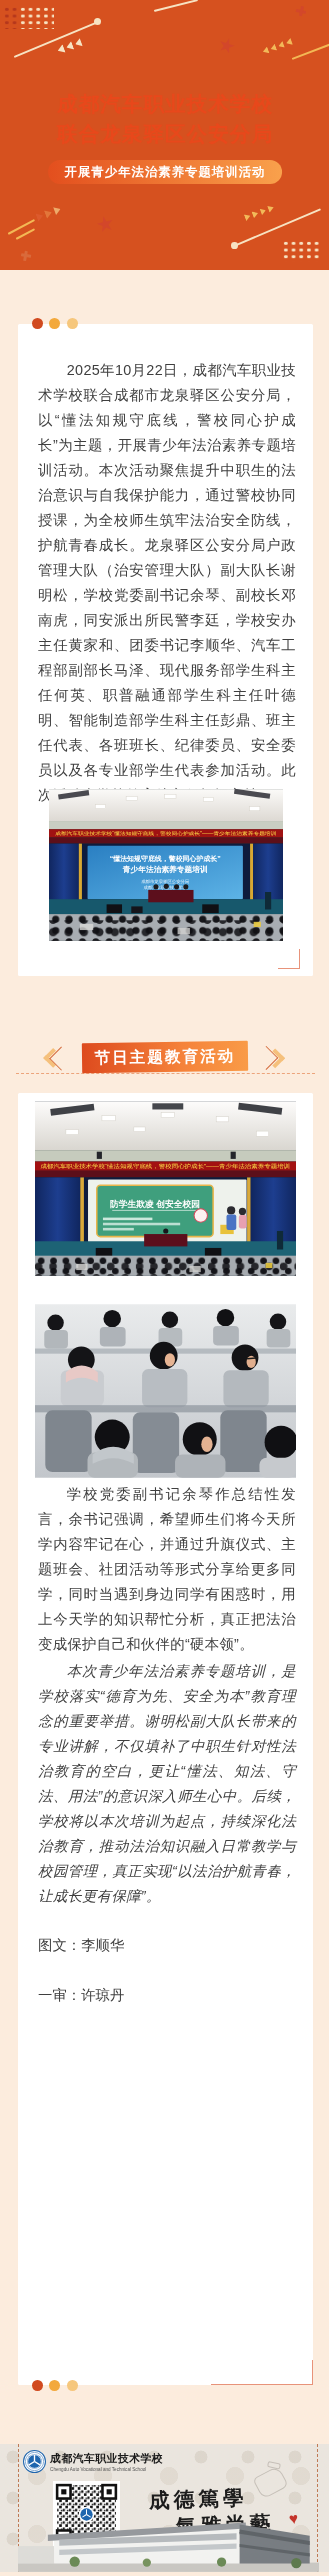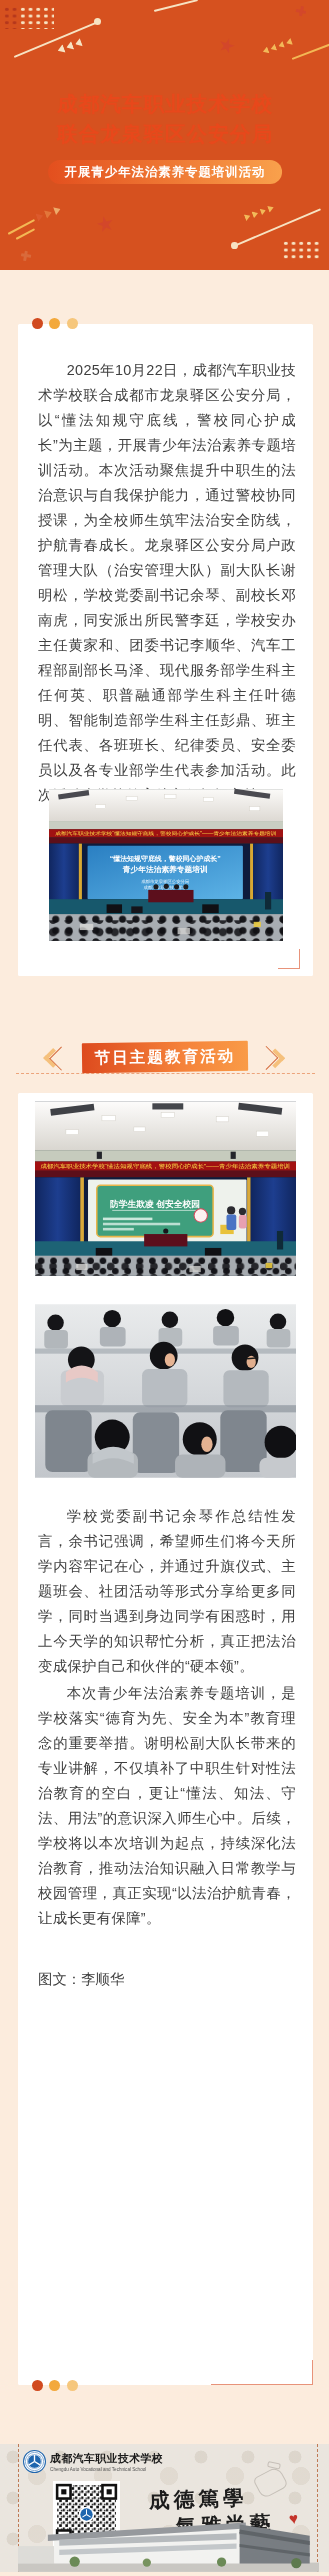--- a/index.html
+++ b/index.html
@@ -48,21 +48,21 @@
   .dots3{position:absolute;left:14px;display:flex;gap:6.7px;}
   .dots3 span{width:10.8px;height:10.8px;border-radius:50%;display:block;}
   .d1{background:#d14a1f;} .d2{background:#f3a93c;} .d3{background:#f6c77c;}
   .bracket{position:absolute;border-right:1.5px solid #e8937a;border-bottom:1.5px solid #e8937a;}
   .para{font-size:14.4px;line-height:25px;color:#3f3f3f;text-align:justify;text-indent:2em;
     margin:0;letter-spacing:0.3px;}
   .card1 .para{position:absolute;left:20px;top:343px;width:258px;top:34px;}
   .photo{position:absolute;display:block;}
   .flow{position:absolute;left:20px;top:203px;width:258px;}
   .flow .para{position:static;}
-  .credits{margin-top:36px;font-size:14.4px;line-height:25px;color:#3f3f3f;}
+  .credits{margin-top:24px;font-size:14.4px;line-height:25px;color:#3f3f3f;}
   .credits div{white-space:nowrap;}
 
   
   .num01{position:absolute;top:1008px;left:0;width:330px;text-align:center;
     font-size:32px;font-weight:800;letter-spacing:2.1px;color:#fff;
     -webkit-text-stroke:1.3px #dd5a2c;text-stroke:1.3px #dd5a2c;}
   .ribbon{position:absolute;top:1042px;left:50%;transform:translateX(-50%) rotate(-.8deg);
     width:166px;height:30px;line-height:30px;text-align:center;border-radius:1px;
     background:linear-gradient(93deg,#dd4a1e,#f5823a 60%,#f99b47);
     color:#fff;font-size:15.5px;font-weight:700;letter-spacing:2.1px;}
@@ -356,25 +356,26 @@
         <circle cx="150" cy="258" r="34" fill="#101013"></circle>
         <rect x="102" y="288" width="98" height="49" rx="14" fill="#b4b9bd"></rect>
         <circle cx="320" cy="262" r="33" fill="#111114"></circle>
         <ellipse cx="334" cy="272" rx="11" ry="15" fill="#e3b292"></ellipse>
         <rect x="272" y="292" width="98" height="45" rx="14" fill="#aeb3b8"></rect>
         <circle cx="478" cy="268" r="32" fill="#101013"></circle>
         <rect x="436" y="298" width="71" height="39" rx="14" fill="#c6c9cd"></rect>
         <path d="M112 292 q40 -30 80 0 l0 18 q-40 -22 -80 0 z" fill="#c2c7cb"></path>
       </svg>
 
-      <p class="para" style="margin-top:26px;">学校党委副书记余琴作总结性发言，余书记强调，希望师生们将今天所学内容牢记在心，并通过升旗仪式、主题班会、社团活动等形式分享给更多同学，同时当遇到身边同学有困惑时，用上今天学的知识帮忙分析，真正把法治变成保护自己和伙伴的“硬本领”。</p>
-      <p class="para" style="margin-top:2.1px;">本次青少年法治素养专题培训，是学校落实“德育为先、安全为本”教育理念的重要举措。谢明松副大队长带来的专业讲解，不仅填补了中职生针对性法治教育的空白，更让“懂法、知法、守法、用法”的意识深入师生心中。后续，学校将以本次培训为起点，持续深化法治教育，推动法治知识融入日常教学与校园管理，真正实现“以法治护航青春，让成长更有保障”。</p>
+      <p class="para" style="margin-top:4px;">学校党委副书记余琴作总结性发言，余书记强调，希望师生们将今天所学内容牢记在心，并通过升旗仪式、主题班会、社团活动等形式分享给更多同学，同时当遇到身边同学有困惑时，用上今天学的知识帮忙分析，真正把法治变成保护自己和伙伴的“硬本领”。</p>
+      <p class="para" style="margin-top:2.1px;font-style:italic;">本次青少年法治素养专题培训，是学校落实“德育为先、安全为本”教育理念的重要举措。谢明松副大队长带来的专业讲解，不仅填补了中职生针对性法治教育的空白，更让“懂法、知法、守法、用法”的意识深入师生心中。后续，学校将以本次培训为起点，持续深化法治教育，推动法治知识融入日常教学与校园管理，真正实现“以法治护航青春，让成长更有保障”。</p>
 
       <div class="credits">
         <div>图文：李顺华</div>
+        <div style="margin-top:25px;">一审：许琼丹</div>
       </div>
     </div>
 
     <div class="bracket" style="right:0;bottom:0;width:101px;height:24px;"></div>
     <div class="dots3" style="bottom:-5.7px;">
       <span class="d1"></span>
         <span class="d2"></span>
         <span class="d3"></span>
     </div>
   </div>

